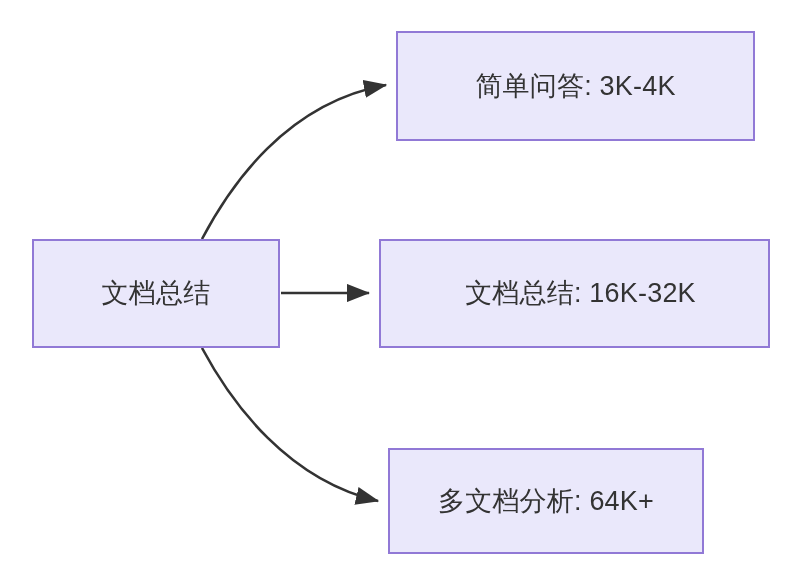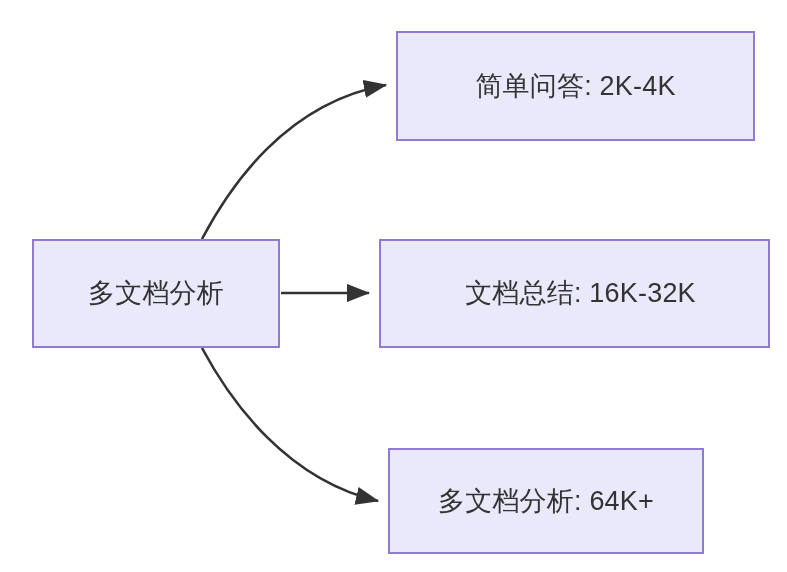--- a/index.html
+++ b/index.html
@@ -65,25 +65,25 @@
     </defs>
 
     <path d="M 202 239 C 230 186 286 103 386 85" fill="none" stroke="#333333" stroke-width="2.6" marker-end="url(#arrowhead)"></path>
 
     <path d="M 281 293 L 369 293" fill="none" stroke="#333333" stroke-width="2.6" marker-end="url(#arrowhead)"></path>
 
     <path d="M 202 348 C 232 404 288 480 378 501" fill="none" stroke="#333333" stroke-width="2.6" marker-end="url(#arrowhead)"></path>
   </svg>
 
   <div class="node" id="node-task-type">
-    <span class="node-label">多文档分析</span>
+    <span class="node-label">文档总结</span>
   </div>
 
   <div class="node" id="node-simple-qa">
-    <span class="node-label">简单问答: 2K-4K</span>
+    <span class="node-label">简单问答: 3K-4K</span>
   </div>
 
   <div class="node" id="node-doc-summary">
     <span class="node-label">文档总结: 16K-32K</span>
   </div>
 
   <div class="node" id="node-multi-doc">
     <span class="node-label">多文档分析: 64K+</span>
   </div>
 

